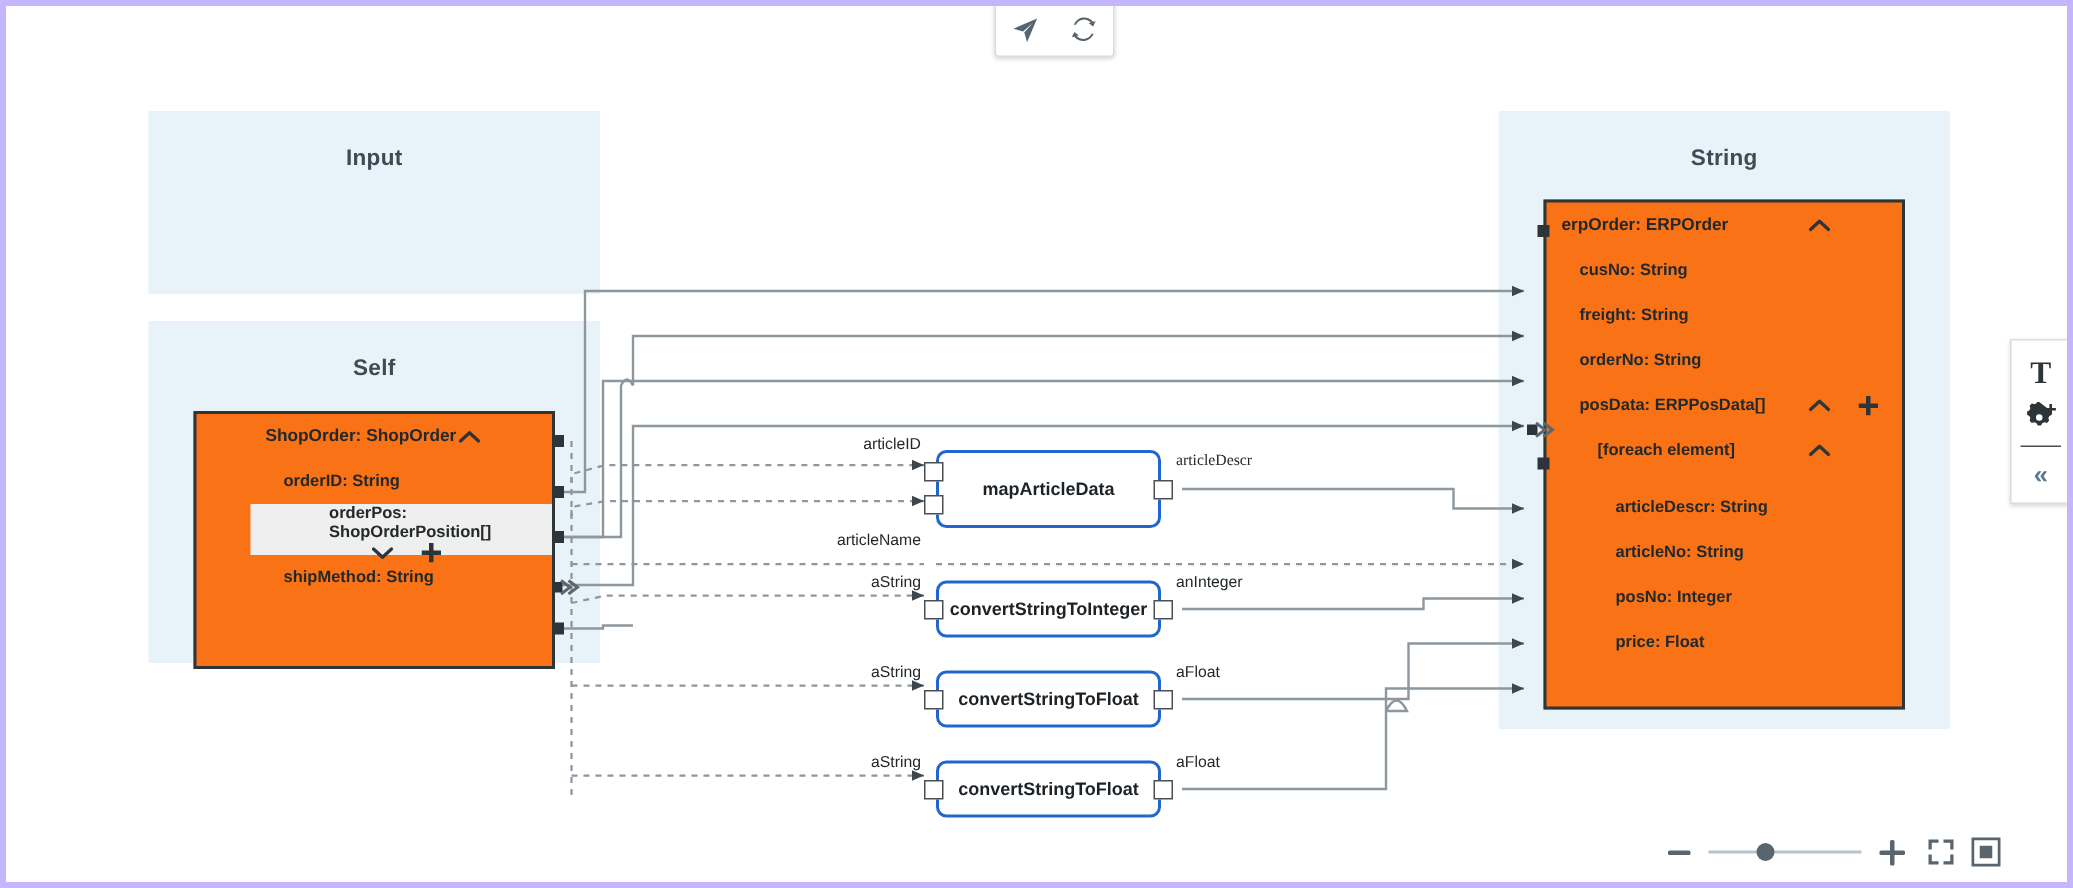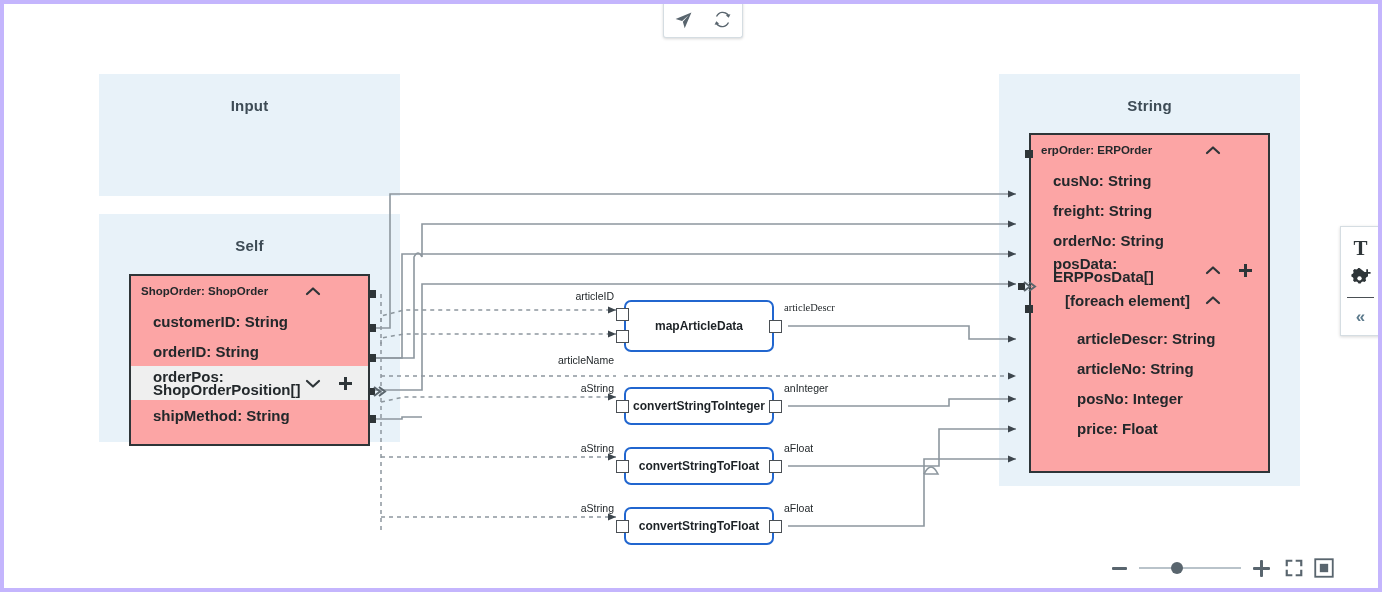--- a/index.html
+++ b/index.html
@@ -60,47 +60,47 @@
     padding-top: 23px;
     letter-spacing: .2px;
   }
   #region-input  { left: 95px;  top: 70px;  width: 301px; height: 122px; }
   #region-self   { left: 95px;  top: 210px; width: 301px; height: 228px; }
   #region-output { left: 995px; top: 70px;  width: 301px; height: 412px; }
 
   
   .card {
     position: absolute;
-    background: #fca5a5;
+    background: #f97316;
     border: 2px solid #2e3538;
     box-sizing: border-box;
     z-index: 20;
   }
-  #card-shoporder { left: 125px; top: 270px; width: 241px; height: 172px; }
+  #card-shoporder { left: 125px; top: 270px; width: 241px; height: 172px; padding-left: 36px; }
   #card-erporder  { left: 1025px; top: 129px; width: 241px; height: 340px; }
 
   .card-row {
     position: relative;
     display: flex;
     align-items: center;
     height: 30px;
-    font-size: 15px;
+    font-size: 11px;
     font-weight: bold;
     color: #23282b;
     padding: 0 10px 0 10px;
     box-sizing: border-box;
     white-space: pre-line;
     line-height: 13px;
   }
   .card-row.root { font-size: 11.5px; padding-left: 10px; }
   .card-row.lvl1 { padding-left: 22px; }
   .card-row.lvl2 { padding-left: 34px; }
   .card-row.lvl3 { padding-left: 46px; align-items: flex-end; }
   .card-row.tall { height: 34px; }
-  .card-row.selected { background: #efefef; }
+  .card-row.selected { background: #efefef; flex-direction: column; }
   .row-label { flex: 1 1 auto; }
   .row-ctrls {
     display: flex;
     align-items: center;
     gap: 18px;
     margin-right: 6px;
   }
   .ic { display: block; }
 
   
@@ -307,21 +307,20 @@
       <path d="M377,290 L377,530"></path>
 
       <path d="M620,372 L1012,372" marker-end="url(#arrow)"></path>
     </g>
   </svg>
 
   <div class="card" id="card-shoporder">
       <div class="card-row lvl0 root"><span class="row-label">ShopOrder: ShopOrder</span><span class="row-ctrls"><span><svg class="ic" width="16" height="11" viewBox="0 0 16 11" aria-hidden="true">
               <path d="M2,8 L8,2.5 L14,8" fill="none" stroke="#2e3538" stroke-width="2.2" stroke-linecap="round" stroke-linejoin="round"></path>
             </svg></span><span style="width: 13px;"></span></span></div>
-      <div class="card-row lvl1"><span class="row-label">customerID: String</span></div>
       <div class="card-row lvl1"><span class="row-label">orderID: String</span></div>
       <div class="card-row lvl1 selected tall"><span class="row-label">orderPos:
 ShopOrderPosition[]</span><span class="row-ctrls"><span><svg class="ic" width="16" height="11" viewBox="0 0 16 11" aria-hidden="true">
               <path d="M2,3 L8,8.5 L14,3" fill="none" stroke="#2e3538" stroke-width="2.2" stroke-linecap="round" stroke-linejoin="round"></path>
             </svg></span><span><svg class="ic" width="13" height="13" viewBox="0 0 13 13" aria-hidden="true">
               <path d="M5,0 h3 v5 h5 v3 h-5 v5 h-3 v-5 h-5 v-3 h5 z" fill="#2e3538"></path>
             </svg></span></span></div>
       <div class="card-row lvl1"><span class="row-label">shipMethod: String</span></div>
     </div>
 

